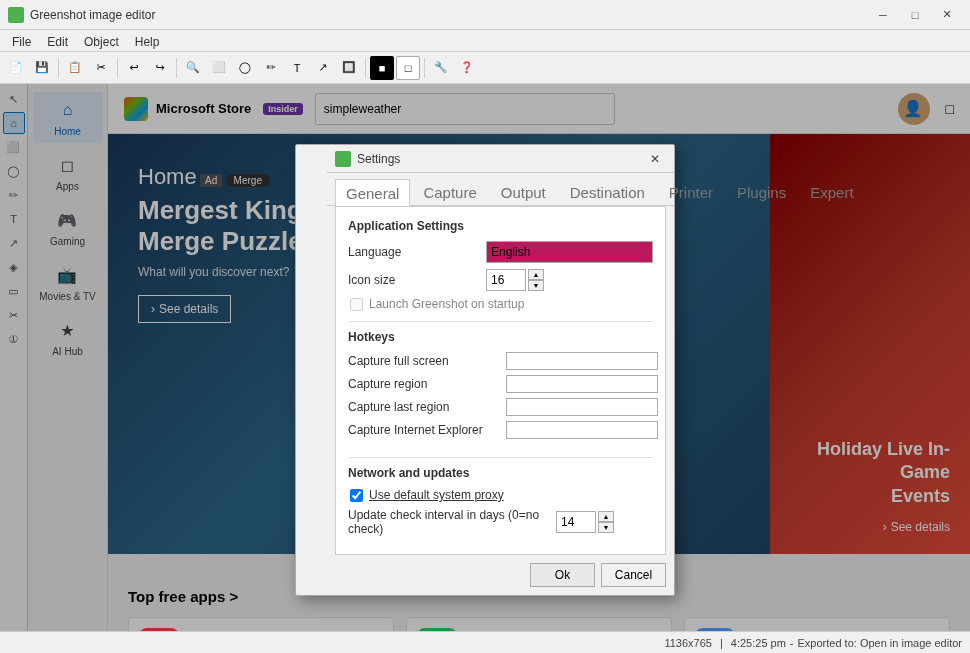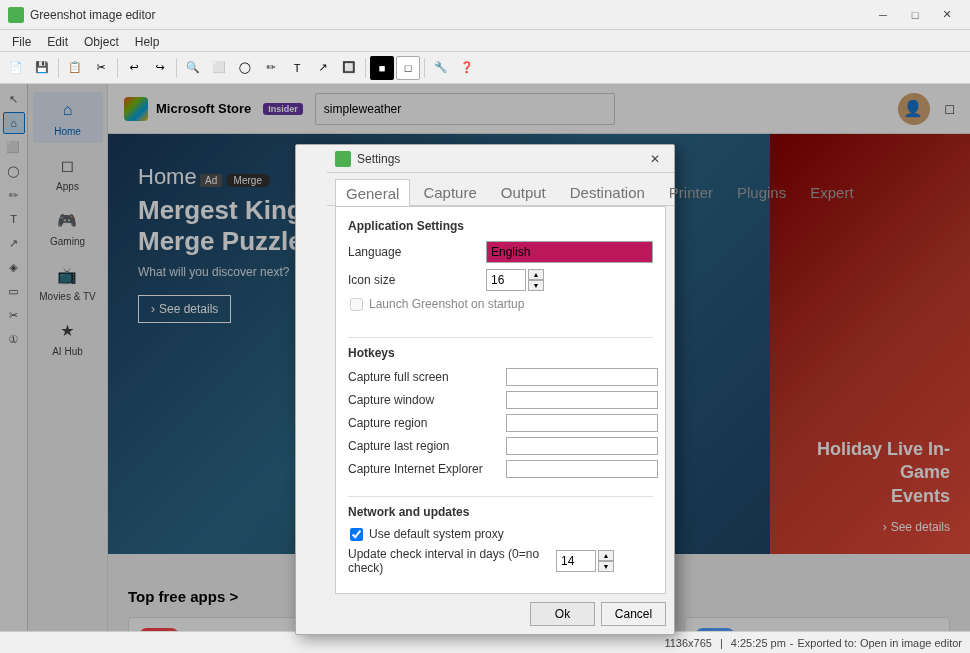--- a/index.html
+++ b/index.html
@@ -438,23 +438,23 @@
     }
     .checkbox-label {
       display: flex;
       align-items: center;
       gap: 6px;
       font-size: 12px;
       color: #888;
       margin-bottom: 6px;
       padding-left: 2px;
     }
-    .checkbox-label.enabled { color: #333; }
+    .checkbox-label.enabled { color: #333; text-decoration: underline; }
     .hotkeys-section {
-      margin-top: 26px;
+      margin-top: 10px;
       border-top: 1px solid #e0e0e0;
       padding-top: 8px;
     }
     .hotkey-row {
       display: flex;
       align-items: center;
       margin-bottom: 5px;
       gap: 8px;
     }
     .hotkey-label {
@@ -807,24 +807,20 @@
         </div>
 
         <div class="hotkeys-section">
           <div class="section-label">Hotkeys</div>
 
           <div class="hotkey-row">
             <span class="hotkey-label">Capture full screen</span>
             <input type="text" class="hotkey-input" style="">
           </div>
           <div class="hotkey-row">
-            <span class="hotkey-label">Capture window</span>
-            <input type="text" class="hotkey-input" style="">
-          </div>
-          <div class="hotkey-row">
             <span class="hotkey-label">Capture region</span>
             <input type="text" class="hotkey-input" style="">
           </div>
           <div class="hotkey-row">
             <span class="hotkey-label">Capture last region</span>
             <input type="text" class="hotkey-input" style="">
           </div>
           <div class="hotkey-row">
             <span class="hotkey-label">Capture Internet Explorer</span>
             <input type="text" class="hotkey-input" style="">

